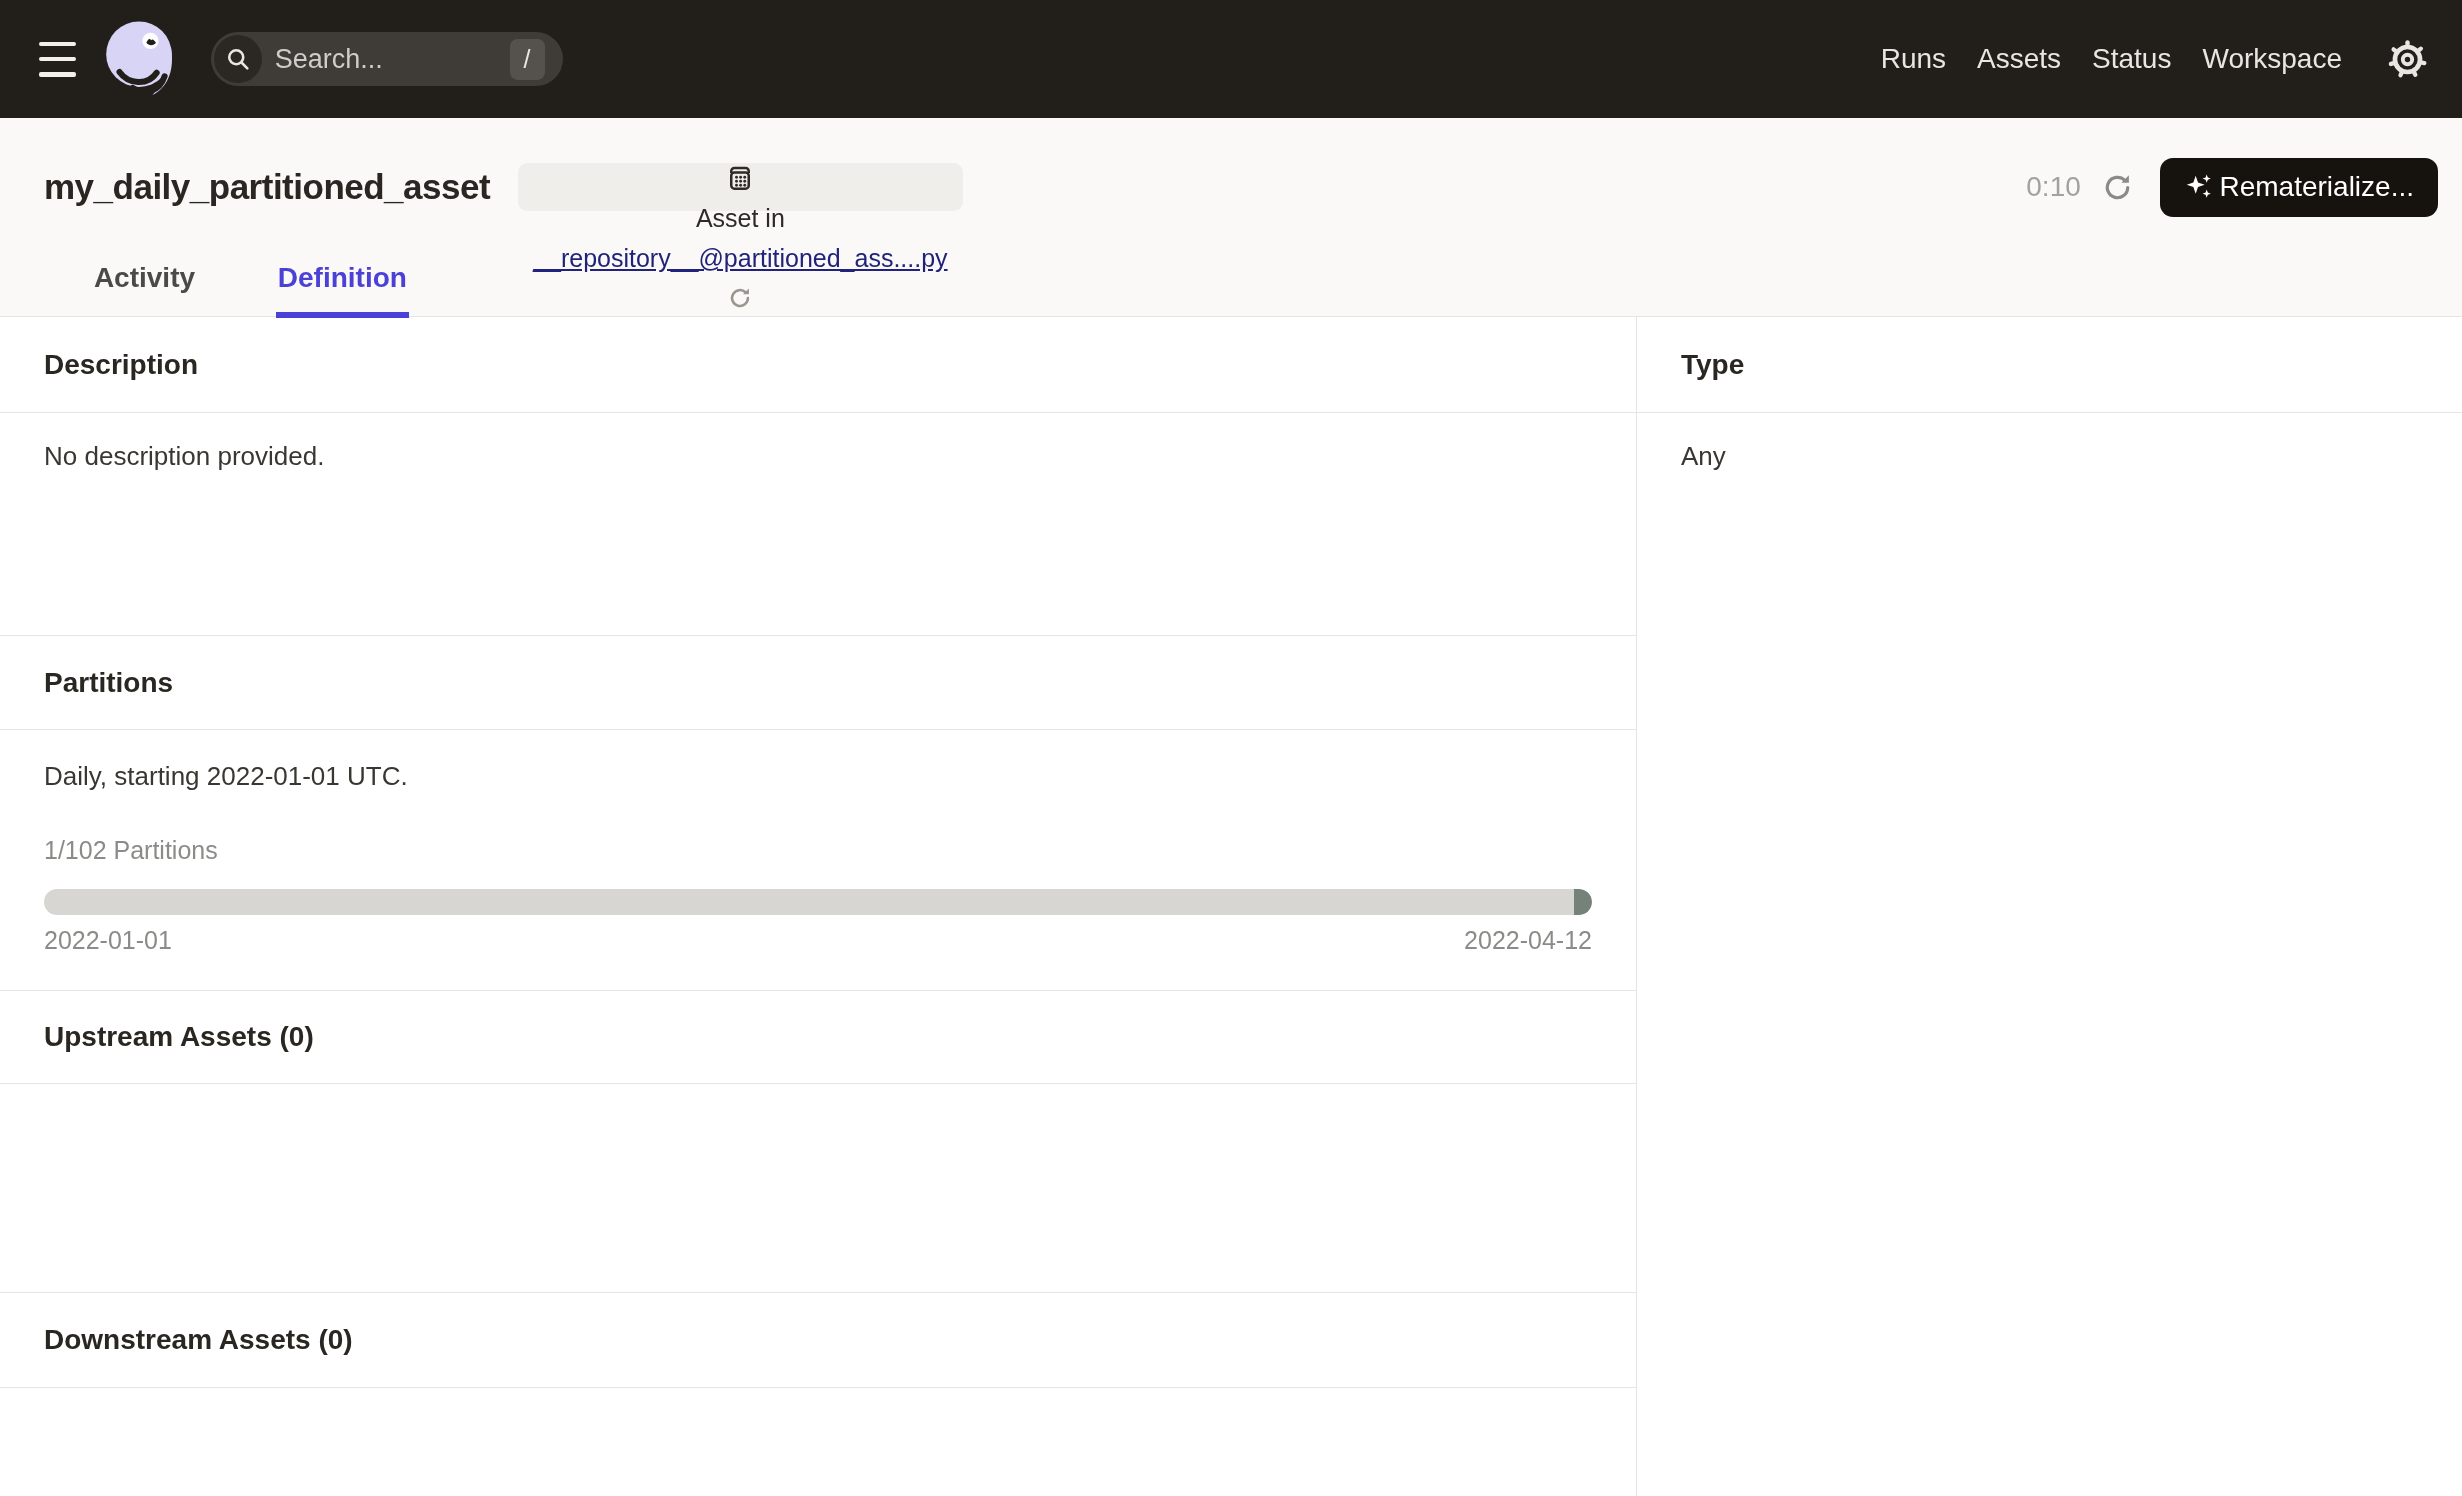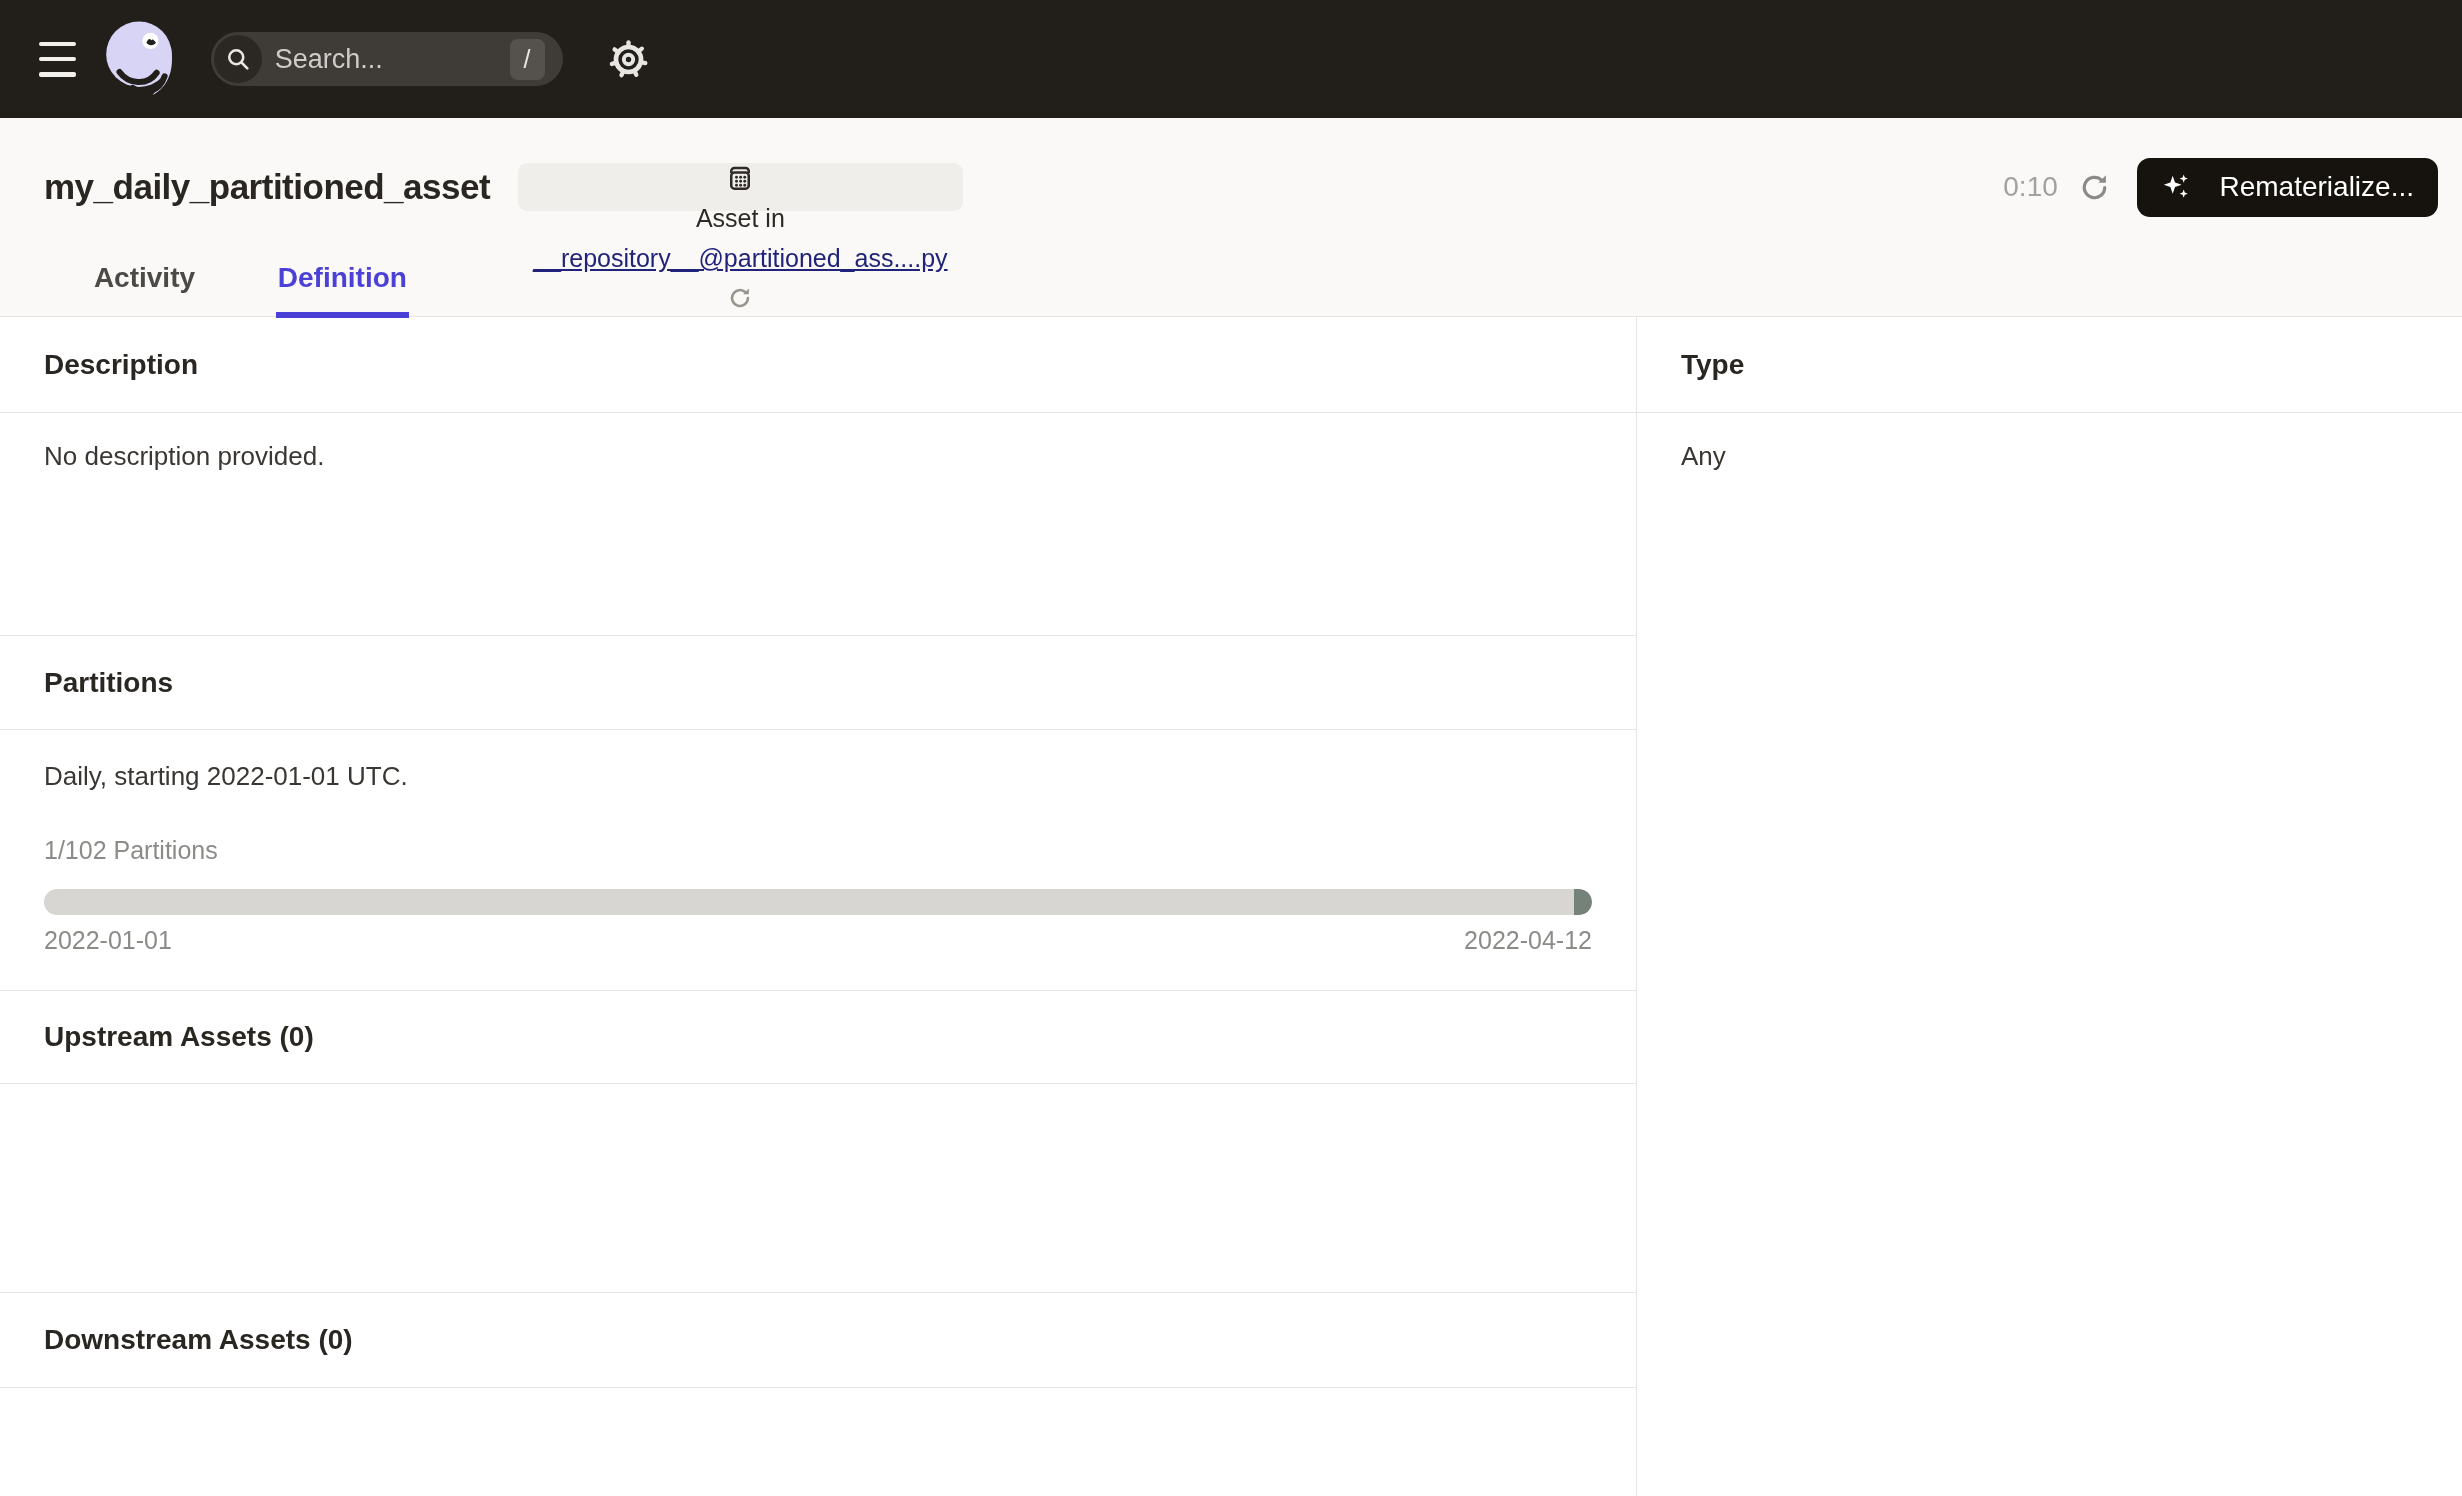--- a/index.html
+++ b/index.html
@@ -29,21 +29,21 @@
 
   
   .pageheader { background:var(--headerbg); }
   .title-row { height:122px; display:flex; align-items:center; padding:16.7px 24px 0 44px; }
   .asset-title { font-size:35px; font-weight:700; color:#2A2722; letter-spacing:-0.5px; }
   .repo-badge { margin-left:28px; background:#F0EEEB; border-radius:9.3px; height:48px; display:flex; align-items:center; padding:0 15px; gap:11px; font-size:25px; color:#2E2B27;flex-direction:column; }
   .repo-badge a { color:var(--link); text-decoration:underline; cursor:pointer; }
   .title-spacer { flex:1; }
   .refresh-time { font-size:28px; color:#A3A19E; margin-right:16.7px; }
   .refresh-btn { width:41px; height:41px; display:flex; align-items:center; justify-content:center; cursor:pointer; }
-  .rematerialize { margin-left:22px; background:#16130F; color:#fff; border:none; border-radius:13px; height:59px; padding:0 24px; font-size:28px; font-family:inherit; display:flex; align-items:center; gap:25px; cursor:pointer; }
+  .rematerialize { margin-left:22px; background:#16130F; color:#fff; border:none; border-radius:13px; height:59px; padding:0 24px; font-size:28px; font-family:inherit; display:flex; align-items:center; gap:2px; cursor:pointer; }
 
   
   .tabs { display:flex; gap:31px; padding:0 44px; height:77px; border-bottom:1.9px solid var(--border); }
   .tab { position:relative; display:flex; align-items:center; font-size:28px; font-weight:600; color:#4C4A46; cursor:pointer; padding:0 1.9px;margin-left:48px; }
   .tab.active { color:var(--accent); }
   .tab.active::after { content:""; position:absolute; left:0; right:0; bottom:-1.9px; height:5.6px; background:var(--accent); }
 
   
   .content { display:flex; background:#fff; height:1179px; }
   .col-left { width:1637px; border-right:1.9px solid var(--border); }
@@ -85,20 +85,26 @@
     <span class="search-circle">
       <svg viewBox="0 0 24 24" width="28" height="28">
         <circle cx="10.5" cy="10.5" r="6" fill="none" stroke="#E9E7E4" stroke-width="2.2"></circle>
         <line x1="15" y1="15" x2="20" y2="20" stroke="#E9E7E4" stroke-width="2.2" stroke-linecap="round"></line>
       </svg>
     </span>
     <input type="text" placeholder="Search..." style="">
     <span class="slash-key">/</span>
   </div>
 
+  <div class="topnav">
+    <span class="navlink">Runs</span>
+    <span class="navlink">Assets</span>
+    <span class="navlink">Status</span>
+    <span class="navlink">Workspace</span>
+  </div>
 
   <div class="gear">
     <svg viewBox="0 0 24 24" width="43" height="43">
       <g fill="#E8E6E3">
         <rect x="10.8" y="1.2" width="2.4" height="4.6" rx="1.2"></rect>
         <rect x="10.8" y="1.2" width="2.4" height="4.6" rx="1.2" transform="rotate(51 12 12)"></rect>
         <rect x="10.8" y="1.2" width="2.4" height="4.6" rx="1.2" transform="rotate(102 12 12)"></rect>
         <rect x="10.8" y="1.2" width="2.4" height="4.6" rx="1.2" transform="rotate(153 12 12)"></rect>
         <rect x="10.8" y="1.2" width="2.4" height="4.6" rx="1.2" transform="rotate(204 12 12)"></rect>
         <rect x="10.8" y="1.2" width="2.4" height="4.6" rx="1.2" transform="rotate(255 12 12)"></rect>

